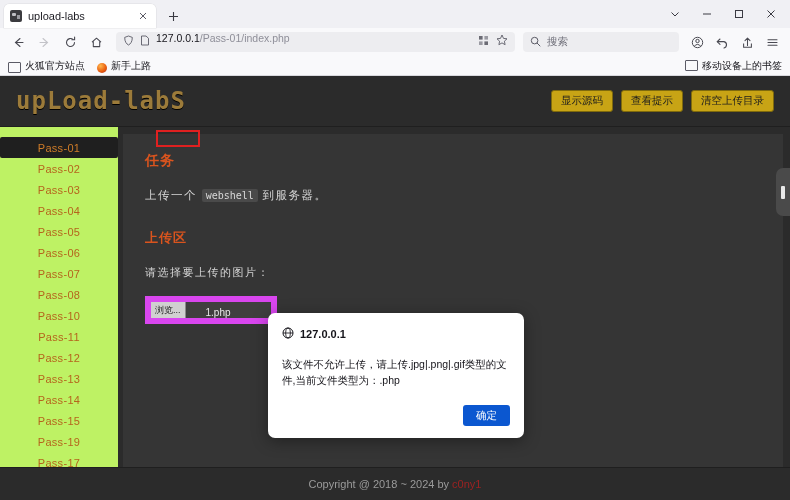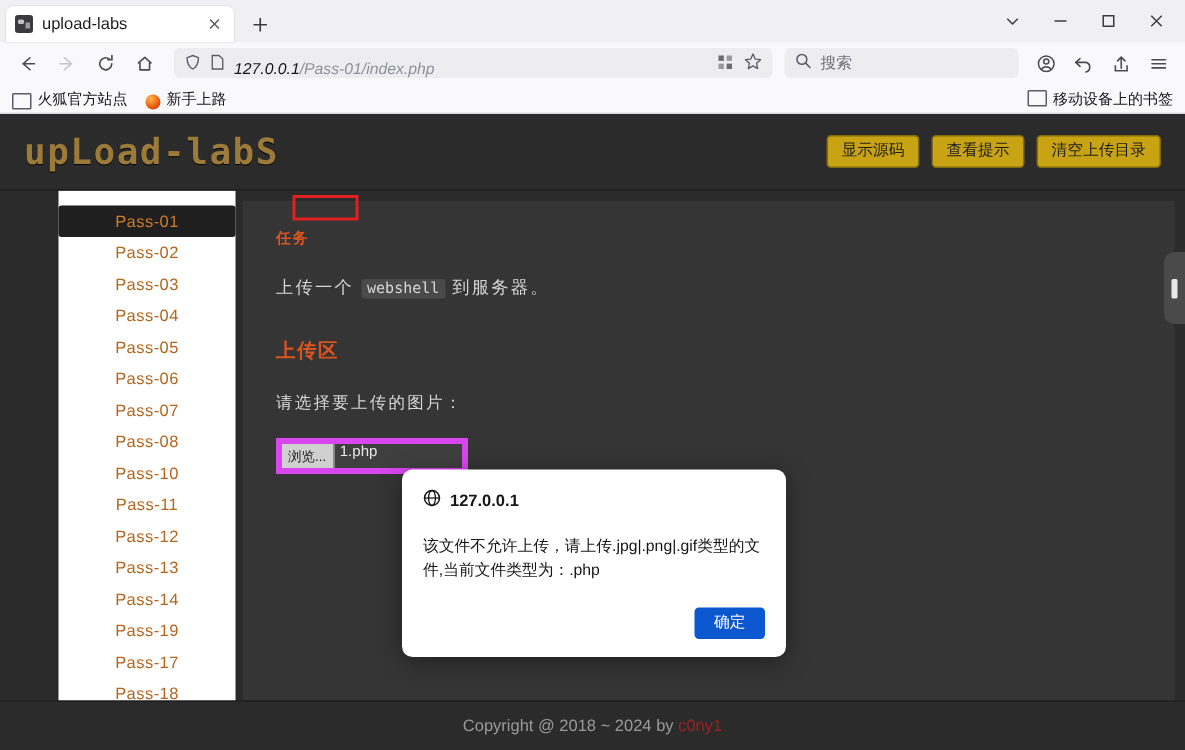--- a/index.html
+++ b/index.html
@@ -25,22 +25,22 @@
   .newtab{width:22px;height:22px;margin-left:6px;margin-bottom:1px;display:flex;align-items:center;justify-content:center;color:#3a3a42;font-size:15px;}
   .tabstrip-right{margin-left:auto;display:flex;align-items:center;gap:2px;margin-bottom:1px;}
   .winbtn{width:30px;height:26px;display:flex;align-items:center;justify-content:center;color:#3a3a42;}
   .winbtn svg{display:block;}
 
   
   .navbar{height:28px;background:#f9f9fb;display:flex;align-items:center;padding:0 6px;gap:2px;}
   .navbtn{width:24px;height:22px;display:flex;align-items:center;justify-content:center;color:#5b5b66;}
   .navbtn.disabled{color:#c3c3c8;}
   .urlbar{
-    flex:1;height:20px;background:#ededf0;border-radius:4px;display:flex;align-items:flex-end;
-    padding:0 7px;gap:6px;margin:0 6px;min-width:0;font-style:italic;
+    flex:1;height:20px;background:#ededf0;border-radius:4px;display:flex;align-items:flex-start;
+    padding:0 7px;gap:6px;margin:0 6px;min-width:0;
   }
   .url-text{font-size:10.5px;color:#15141a;white-space:nowrap;overflow:hidden;}
   .url-text .host{color:#15141a;}
   .url-text .path{color:#8f8f99;}
   .url-right{margin-left:auto;display:flex;align-items:center;gap:7px;}
   .searchbar{
     width:142px;height:20px;background:#ededf0;border-radius:4px;display:flex;align-items:center;padding:0 7px;gap:6px;
   }
   .searchbar .ph{font-size:10.5px;color:#6e6e78;}
   .navbar-right{display:flex;align-items:center;gap:1px;margin-left:4px;}
@@ -64,38 +64,38 @@
     font-size:24px;letter-spacing:1px;color:#9c7b3a;font-weight:bold;
     text-shadow:0 1px 0 #000;white-space:nowrap;
   }
   .hdr-buttons{margin-left:auto;display:flex;gap:8px;align-items:flex-end;}
   .hdr-btn{
     background:#c8a415;color:#1d1d1d;font-size:10.5px;border:1px solid #7f6a0c;border-radius:3px;
     padding:4px 9px;white-space:nowrap;line-height:1.1;
   }
 
   .body-wrap{display:flex;height:calc(100% - 51px);}
-  .sidebar{width:118px;flex:0 0 118px;background:#ffffff;padding-top:10px;margin-left:39px;}
+  .sidebar{width:118px;flex:0 0 118px;background:#bef264;padding-top:10px;}
   .side-item{
     display:block;text-align:center;font-size:11px;color:#b5651d;padding:4.5px 0;letter-spacing:.3px;
   }
   .side-item.active{background:#1f1f1f;color:#cf7c28;border-radius:2px;}
 
   .content{flex:1;background:#353535;margin:7px 7px 0 5px;padding:18px 22px;position:relative;}
-  .h-task{color:#d9541e;font-size:10px;font-weight:bold;margin:0 0 18px 0;letter-spacing:1px;}
+  .h-task{color:#d9541e;font-size:14px;font-weight:bold;margin:0 0 18px 0;letter-spacing:1px;}
   .task-line{color:#d6d6d6;font-size:11.5px;margin:0 0 26px 0;letter-spacing:1.5px;}
   .code{
     font-family:"DejaVu Sans Mono","Liberation Mono",monospace;font-size:10px;
     background:#4a4a4a;color:#d8d8d8;padding:1px 4px;border-radius:2px;letter-spacing:0;
   }
   .h-upload{color:#d9541e;font-size:13px;font-weight:bold;margin:0 0 18px 0;letter-spacing:1px;}
   .upload-label{color:#d6d6d6;font-size:11px;margin:0 0 16px 0;letter-spacing:1.5px;}
   .file-row{display:flex;align-items:center;}
   .file-input{
-    display:flex;align-items:flex-start;background:#3f3f3f;border:4px solid #d946ef;height:16px;width:120px;
+    display:flex;align-items:flex-end;background:#3f3f3f;border:6px solid #d946ef;height:16px;width:120px;gap:16px;
   }
   .browse-btn{
     background:#d0d0d0;color:#222;font-size:9px;height:16px;display:flex;align-items:center;
     padding:0 4px;border-right:1px solid #8a8a8a;white-space:nowrap;
   }
   .file-name{font-size:10px;color:#e8e8e8;padding:0 4px;position:relative;}
   .redbox{
     position:absolute;left:33px;top:-4px;width:44px;height:17px;border:2px solid #e02020;box-sizing:border-box;
   }
 
@@ -296,20 +296,21 @@
         <a class="side-item">Pass-04</a>
         <a class="side-item">Pass-05</a>
         <a class="side-item">Pass-06</a>
         <a class="side-item">Pass-07</a>
         <a class="side-item">Pass-08</a>
         <a class="side-item">Pass-10</a>
         <a class="side-item">Pass-11</a>
         <a class="side-item">Pass-12</a>
         <a class="side-item">Pass-13</a>
         <a class="side-item">Pass-14</a>
+        <a class="side-item">Pass-15</a>
         <a class="side-item">Pass-19</a>
         <a class="side-item">Pass-17</a>
         <a class="side-item">Pass-18</a>
 
       </div>
 
       <div class="content">
         <h2 class="h-task">任务</h2>
         <p class="task-line"><span>上传一个</span> <span class="code">webshell</span> <span>到服务器。</span></p>
         <h2 class="h-upload">上传区</h2>

